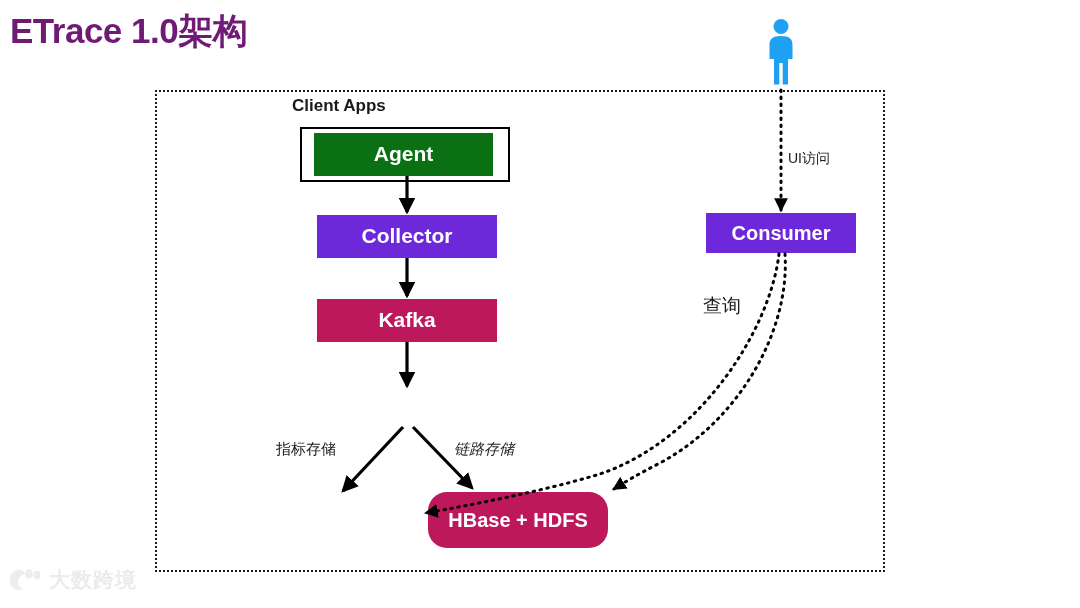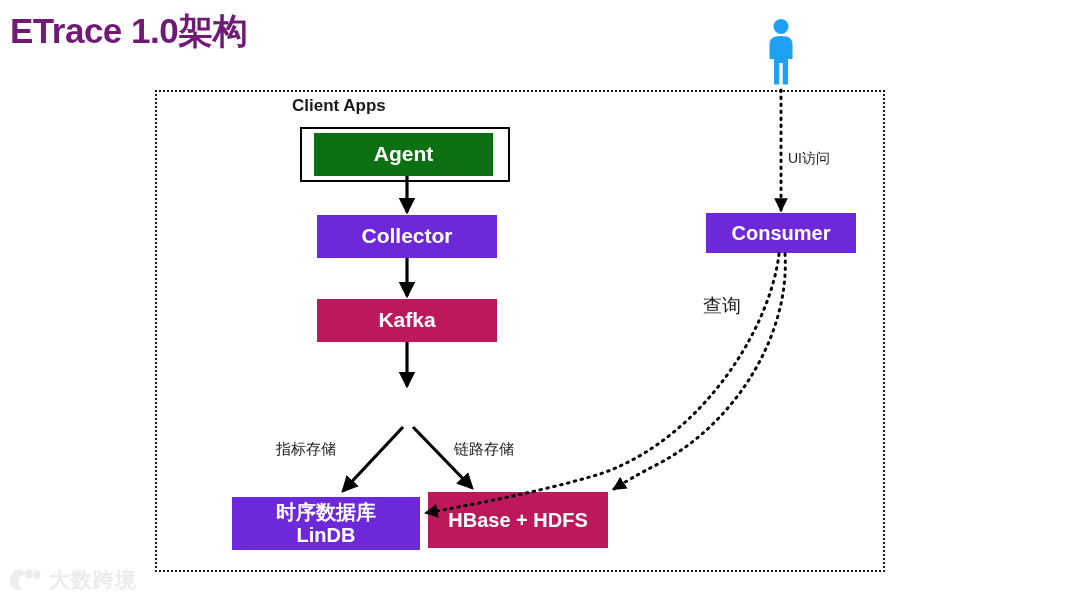--- a/index.html
+++ b/index.html
@@ -88,32 +88,32 @@
   #kafka-box    { left: 317px; top: 299px; width: 180px; height: 43px; font-size: 21px; }
   #consumer-box { left: 317px; top: 389px; width: 182px; height: 37px; font-size: 21px; }
   #console-box  { left: 706px; top: 213px; width: 150px; height: 40px; font-size: 20px; }
 
   #lindb-box {
     left: 232px; top: 497px; width: 188px; height: 53px;
     font-size: 20px; flex-direction: column; z-index: 3;
   }
   #hbase-box {
     left: 428px; top: 492px; width: 180px; height: 56px;
-    font-size: 20px; z-index: 2;
+    font-size: 20px; z-index: 2; border-radius: 19px;
   }
 
   
   .edge-label {
     position: absolute;
     font-size: 15px;
     color: #1a1a1a;
     white-space: nowrap;
   }
   #label-metric-store { left: 276px; top: 440px; }
-  #label-trace-store  { left: 454px; top: 440px; }
+  #label-trace-store  { left: 454px; top: 440px; font-style: italic; }
   #label-ui-access    { left: 788px; top: 150px; font-size: 14px; }
   #label-query        { left: 703px; top: 293px; font-size: 19px; }
 
   
   #person {
     position: absolute;
     left: 766px;
     top: 18px;
     width: 30px;
     height: 68px;
@@ -158,24 +158,20 @@
   <div id="boundary"></div>
 
   <div id="client-apps-label">Client Apps</div>
   <div id="client-apps-box"></div>
   <div class="box green" id="agent-box">Agent</div>
 
   <div class="box teal" id="collector-box">Collector</div>
   <div class="box gray" id="kafka-box">Kafka</div>
   <div class="box teal" id="console-box">Consumer</div>
 
-  <div class="box teal" id="lindb-box">
-    <span>时序数据库</span>
-    <span>LinDB</span>
-  </div>
   <div class="box gray" id="hbase-box">HBase + HDFS</div>
 
   <div class="edge-label" id="label-metric-store">指标存储</div>
   <div class="edge-label" id="label-trace-store">链路存储</div>
   <div class="edge-label" id="label-ui-access">UI访问</div>
   <div class="edge-label" id="label-query">查询</div>
 
   <svg id="person" viewBox="0 0 30 68">
     <circle cx="15" cy="8.5" r="7.5" fill="#1ea1f2"></circle>
     <path d="M15 18 C 6.5 18 3.5 21 3.5 27 L 3.5 41 L 8 41 L 8 66.5 L 13.3 66.5 L 13.3 45 L 16.7 45 L 16.7 66.5 L 22 66.5 L 22 41 L 26.5 41 L 26.5 27 C 26.5 21 23.5 18 15 18 Z" fill="#1ea1f2"></path>

